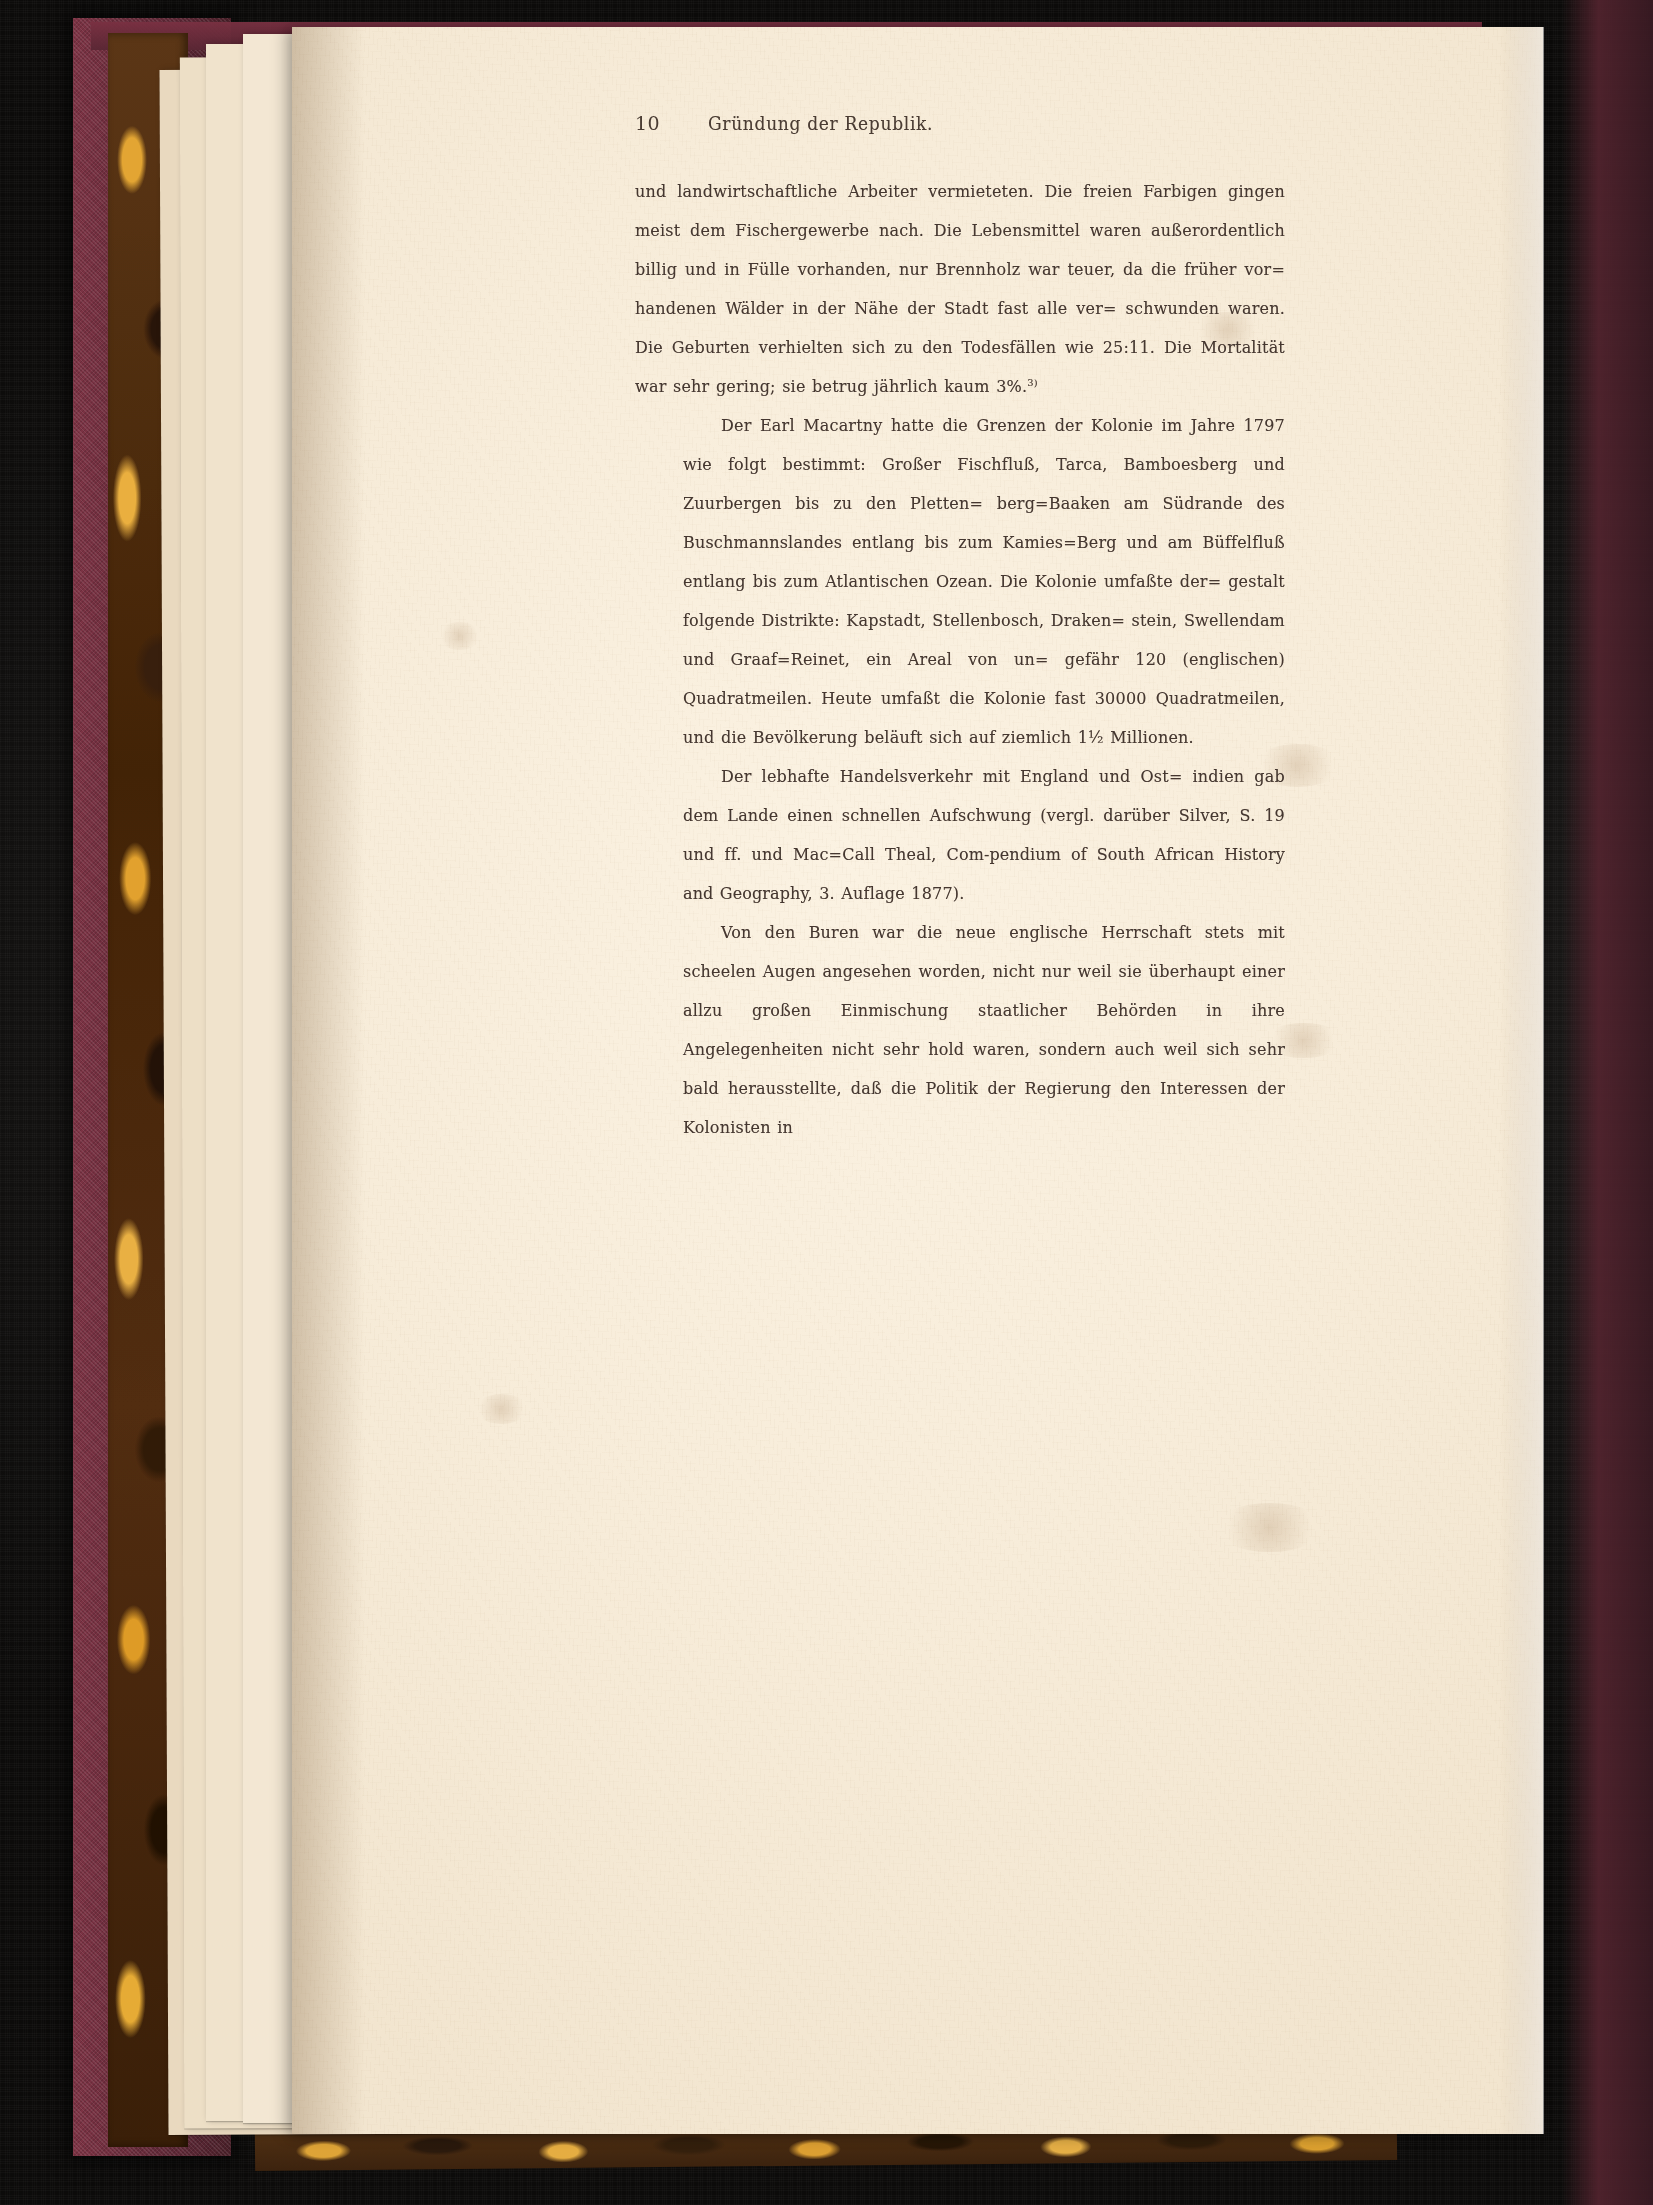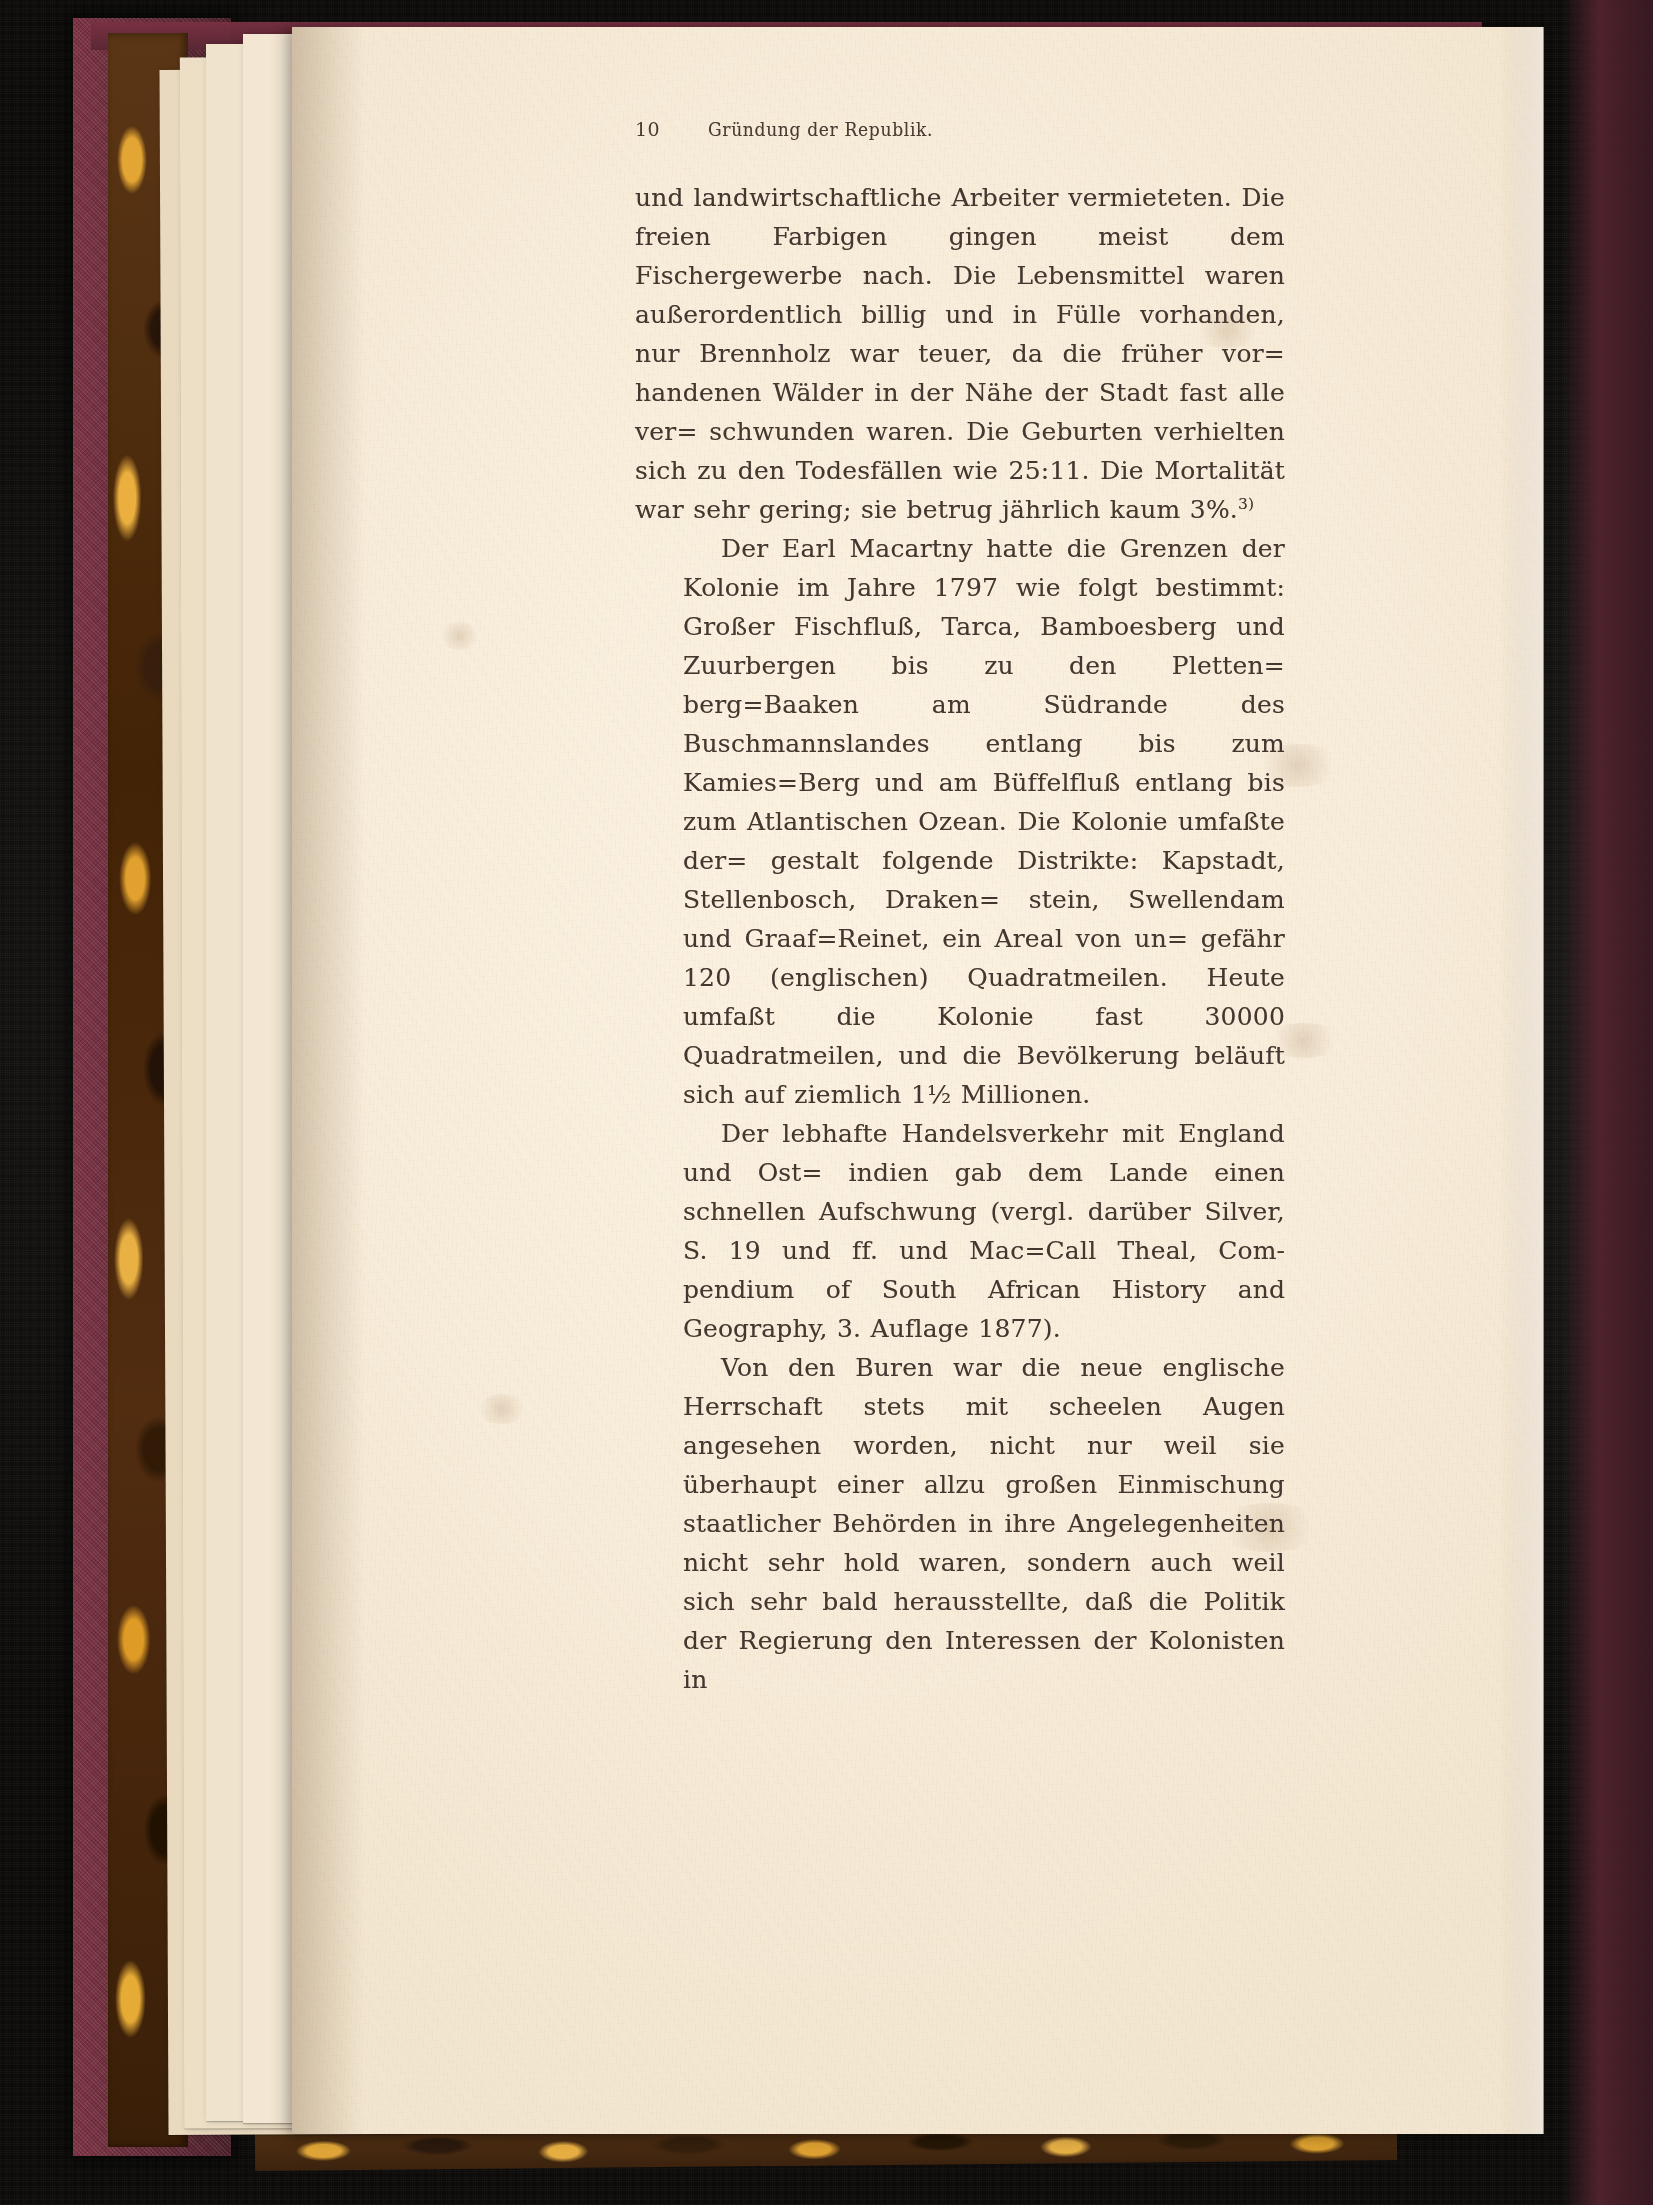--- a/index.html
+++ b/index.html
@@ -146,21 +146,21 @@
     position:absolute;
     border-radius:50%;
     background: radial-gradient(circle, rgba(150,110,70,.22), rgba(150,110,70,0) 70%);
     pointer-events:none;
   }
 
   
   .text-block{
     position:absolute;
     left:343px;
-    top:91px;
+    top:85px;
     width:650px;
   }
 
   .running-head{
     display:flex;
     align-items:baseline;
     height:36px;
     margin-bottom:24px;
   }
   .folio{
@@ -175,21 +175,21 @@
     font-size:18px;
     color:#4a3c33;
     letter-spacing:0.7px;
     transform: scaleX(.95);
     transform-origin:left;
   }
 
   
   .fraktur{
     font-family:"DejaVu Serif", serif;
-    font-size:25px;
+    font-size:16px;
     line-height:39px;
     color:#453730;
     text-align:justify;
     text-justify:inter-word;
     letter-spacing:0.2px;
     word-spacing:1.2px;
     font-synthesis:none;
   }
   .fraktur p{
     margin:0;

